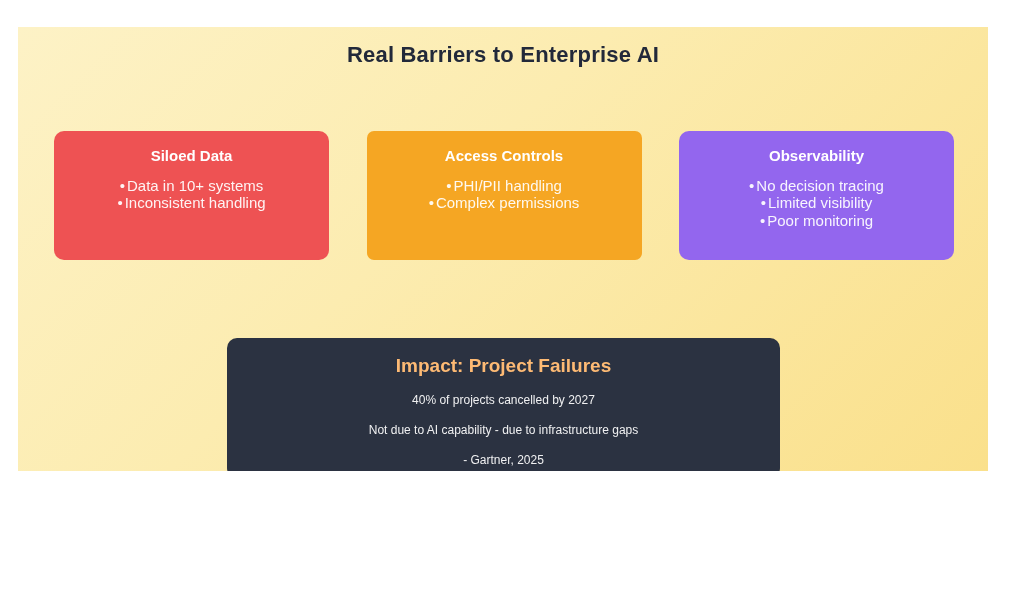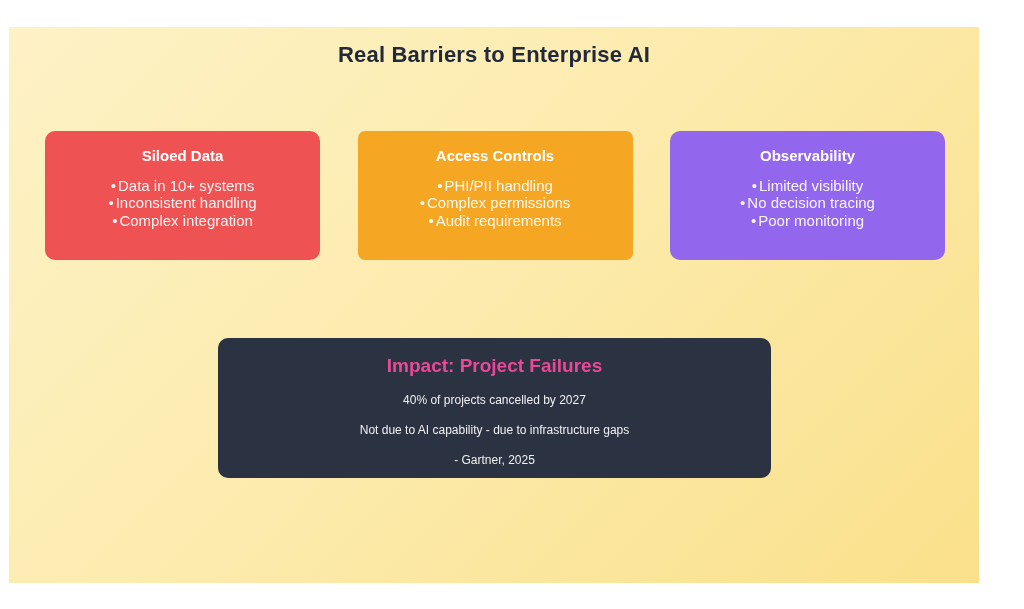--- a/index.html
+++ b/index.html
@@ -11,24 +11,24 @@
   body {
     width: 1024px;
     height: 609px;
     overflow: hidden;
     font-family: "Liberation Sans", sans-serif;
     -webkit-font-smoothing: antialiased;
   }
 
   .slide-canvas {
     position: absolute;
-    left: 9px;
+    left: 18px;
     top: 27px;
     width: 970px;
-    height: 556px;
+    height: 444px;
     background: linear-gradient(135deg, #fdf2c6 0%, #fcecb0 42%, #fae08b 100%);
     box-sizing: border-box;
     overflow: hidden;
   }
 
   .slide-title {
     position: absolute;
     left: 0;
     top: 15px;
     width: 970px;
@@ -102,21 +102,21 @@
     border-radius: 10px;
     box-sizing: border-box;
     padding: 17px 20px 14px 20px;
     text-align: center;
     color: #ffffff;
   }
 
   .impact-title {
     font-size: 19px;
     font-weight: bold;
-    color: #ec4899;
+    color: #fdba74;
     margin: 0 0 16px 0;
     line-height: 1.15;
     white-space: nowrap;
   }
 
   .impact-line {
     font-size: 12px;
     line-height: 14px;
     color: rgba(255,255,255,0.93);
     margin-bottom: 16px;
@@ -133,38 +133,36 @@
 
   <div class="slide-title">Real Barriers to Enterprise AI</div>
 
   <div class="cards-row">
 
     <div class="barrier-card red">
       <div class="card-title">Siloed Data</div>
       <ul class="card-points">
         <li class="card-point"><span class="bullet-mark">•</span><span>Data in 10+ systems</span></li>
         <li class="card-point"><span class="bullet-mark">•</span><span>Inconsistent handling</span></li>
-        <li class="card-point"><span class="bullet-mark">•</span><span>Complex integration</span></li>
       </ul>
     </div>
 
     <div class="barrier-card orange">
       <div class="card-title">Access Controls</div>
       <ul class="card-points">
         <li class="card-point"><span class="bullet-mark">•</span><span>PHI/PII handling</span></li>
         <li class="card-point"><span class="bullet-mark">•</span><span>Complex permissions</span></li>
-        <li class="card-point"><span class="bullet-mark">•</span><span>Audit requirements</span></li>
       </ul>
     </div>
 
     <div class="barrier-card purple">
       <div class="card-title">Observability</div>
       <ul class="card-points">
+        <li class="card-point"><span class="bullet-mark">•</span><span>No decision tracing</span></li>
         <li class="card-point"><span class="bullet-mark">•</span><span>Limited visibility</span></li>
-        <li class="card-point"><span class="bullet-mark">•</span><span>No decision tracing</span></li>
         <li class="card-point"><span class="bullet-mark">•</span><span>Poor monitoring</span></li>
       </ul>
     </div>
 
   </div>
 
   <div class="impact-panel">
     <div class="impact-title">Impact: Project Failures</div>
     <div class="impact-line">40% of projects cancelled by 2027</div>
     <div class="impact-line">Not due to AI capability - due to infrastructure gaps</div>

